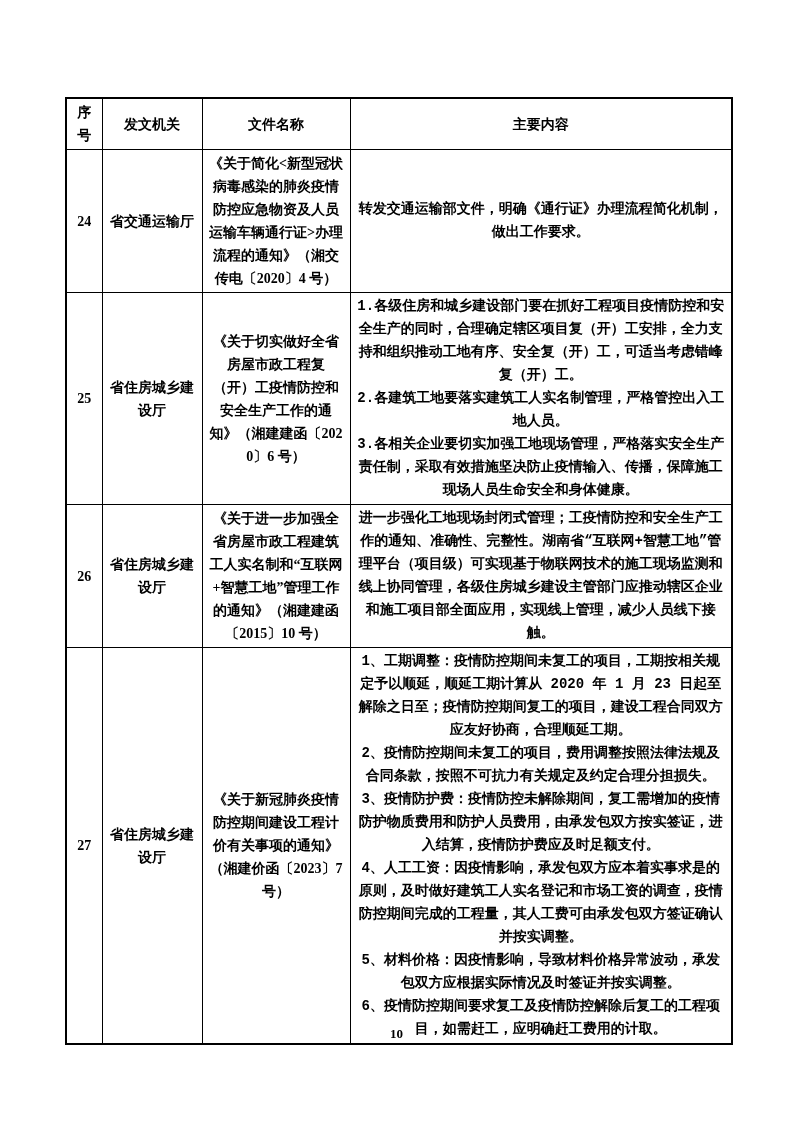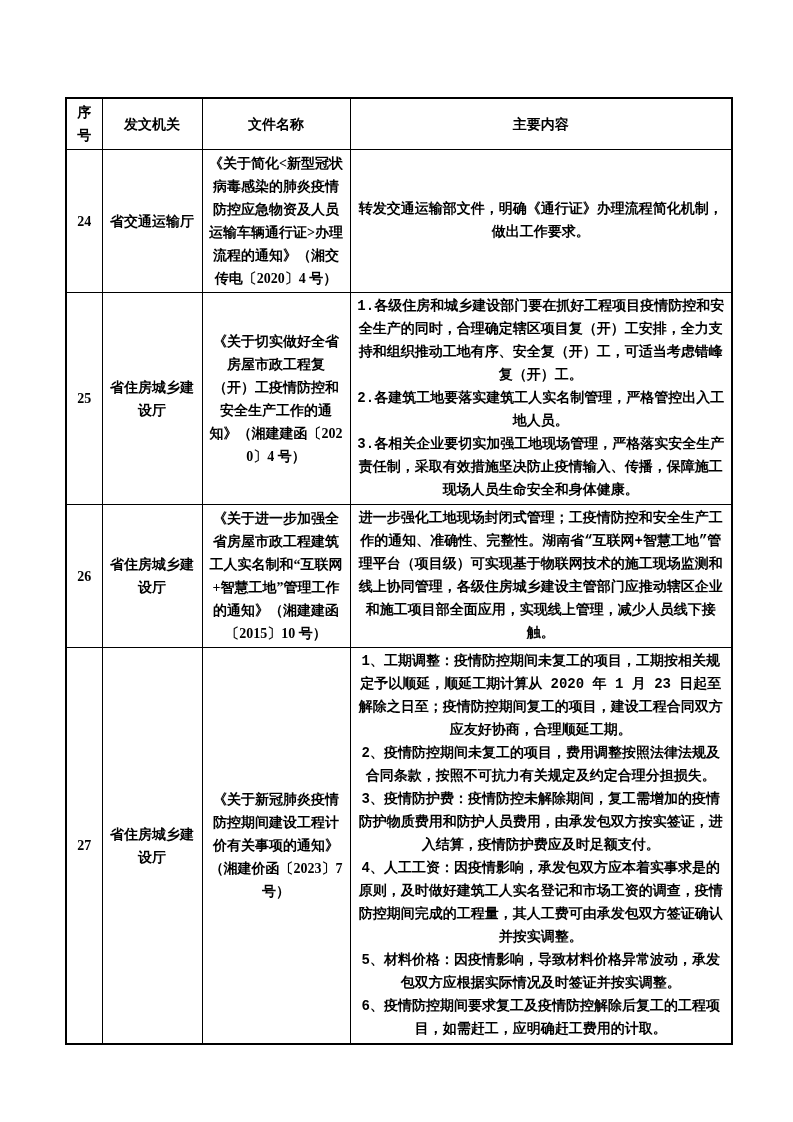--- a/index.html
+++ b/index.html
@@ -90,21 +90,21 @@
     </tr>
     <tr class="r-0">
       <td class="cell-no">24</td>
       <td class="cell-agency">省交通运输厅</td>
       <td class="cell-title">《关于简化&lt;新型冠状病毒感染的肺炎疫情防控应急物资及人员运输车辆通行证&gt;办理流程的通知》（湘交传电〔2020〕4 号）</td>
       <td class="cell-content">转发交通运输部文件，明确《通行证》办理流程简化机制，做出工作要求。</td>
     </tr>
     <tr class="r-1">
       <td class="cell-no">25</td>
       <td class="cell-agency">省住房城乡建设厅</td>
-      <td class="cell-title">《关于切实做好全省房屋市政工程复（开）工疫情防控和安全生产工作的通知》（湘建建函〔2020〕4 号）</td>
+      <td class="cell-title">《关于切实做好全省房屋市政工程复（开）工疫情防控和安全生产工作的通知》（湘建建函〔2020〕6 号）</td>
       <td class="cell-content">1.各级住房和城乡建设部门要在抓好工程项目疫情防控和安全生产的同时，合理确定辖区项目复（开）工安排，全力支持和组织推动工地有序、安全复（开）工，可适当考虑错峰复（开）工。
 2.各建筑工地要落实建筑工人实名制管理，严格管控出入工地人员。
 3.各相关企业要切实加强工地现场管理，严格落实安全生产责任制，采取有效措施坚决防止疫情输入、传播，保障施工现场人员生命安全和身体健康。</td>
     </tr>
     <tr class="r-2">
       <td class="cell-no">26</td>
       <td class="cell-agency">省住房城乡建设厅</td>
       <td class="cell-title">《关于进一步加强全省房屋市政工程建筑工人实名制和“互联网+智慧工地”管理工作的通知》（湘建建函〔2015〕10 号）</td>
       <td class="cell-content">进一步强化工地现场封闭式管理；工疫情防控和安全生产工作的通知、准确性、完整性。湖南省“互联网+智慧工地”管理平台（项目级）可实现基于物联网技术的施工现场监测和线上协同管理，各级住房城乡建设主管部门应推动辖区企业和施工项目部全面应用，实现线上管理，减少人员线下接触。</td>
     </tr>
@@ -114,13 +114,14 @@
       <td class="cell-title">《关于新冠肺炎疫情防控期间建设工程计价有关事项的通知》（湘建价函〔2023〕7 号）</td>
       <td class="cell-content">1、工期调整：疫情防控期间未复工的项目，工期按相关规定予以顺延，顺延工期计算从 2020 年 1 月 23 日起至解除之日至；疫情防控期间复工的项目，建设工程合同双方应友好协商，合理顺延工期。
 2、疫情防控期间未复工的项目，费用调整按照法律法规及合同条款，按照不可抗力有关规定及约定合理分担损失。
 3、疫情防护费：疫情防控未解除期间，复工需增加的疫情防护物质费用和防护人员费用，由承发包双方按实签证，进入结算，疫情防护费应及时足额支付。
 4、人工工资：因疫情影响，承发包双方应本着实事求是的原则，及时做好建筑工人实名登记和市场工资的调查，疫情防控期间完成的工程量，其人工费可由承发包双方签证确认并按实调整。
 5、材料价格：因疫情影响，导致材料价格异常波动，承发包双方应根据实际情况及时签证并按实调整。
 6、疫情防控期间要求复工及疫情防控解除后复工的工程项目，如需赶工，应明确赶工费用的计取。</td>
     </tr>
   </tbody>
     </table>
+  <div class="page-number">10</div>
 </div>
 
 </body></html>

